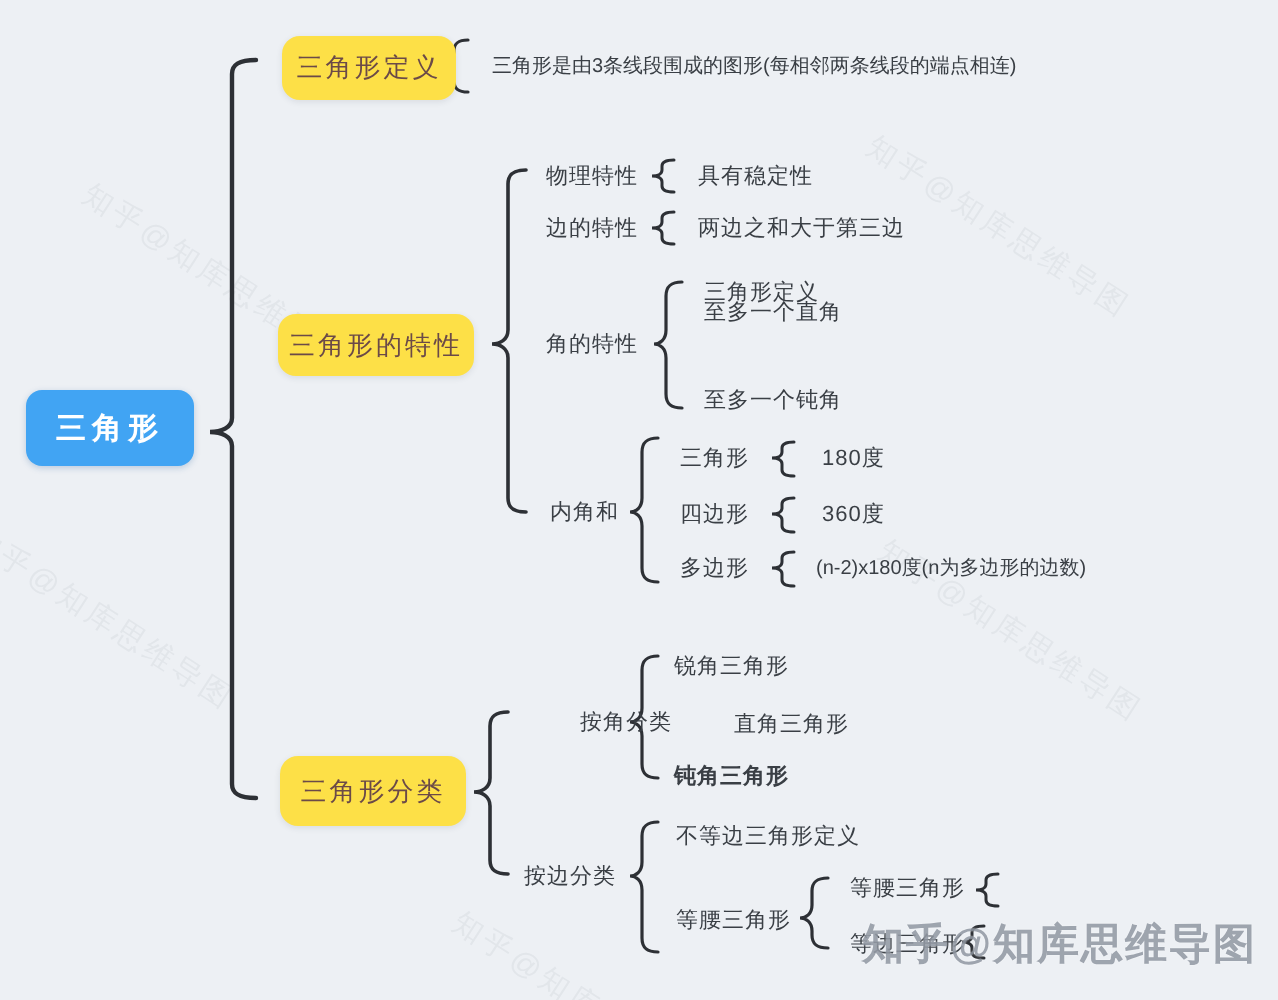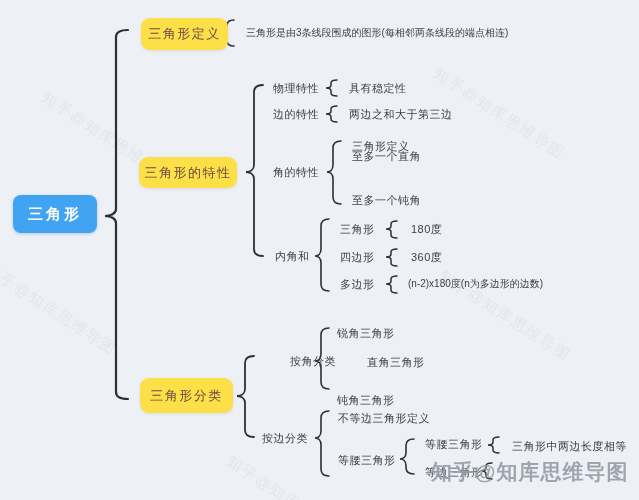--- a/index.html
+++ b/index.html
@@ -189,24 +189,23 @@
   <div class="leaf" style="left:340px;top:229px;">三角形</div>
   <div class="leaf" style="left:411px;top:229px;">180度</div>
   <div class="leaf" style="left:340px;top:257px;">四边形</div>
   <div class="leaf" style="left:411px;top:257px;">360度</div>
   <div class="leaf" style="left:340px;top:284px;">多边形</div>
   <div class="leaf small" style="left:408px;top:284px;">(n-2)x180度(n为多边形的边数)</div>
 
   <div class="leaf" style="left:262px;top:361px;margin-left:28px;">按角分类</div>
   <div class="leaf" style="left:337px;top:333px;">锐角三角形</div>
   <div class="leaf" style="left:337px;top:362px;margin-left:30px;">直角三角形</div>
-  <div class="leaf" style="left:337px;top:400px;">钝角三角形</div>
+  <div class="leaf" style="left:337px;top:388px;font-weight:bold;">钝角三角形</div>
 
   <div class="leaf" style="left:262px;top:438px;">按边分类</div>
   <div class="leaf" style="left:338px;top:418px;">不等边三角形定义</div>
   <div class="leaf" style="left:338px;top:460px;">等腰三角形</div>
   <div class="leaf" style="left:425px;top:444px;">等腰三角形</div>
-  <div class="leaf" style="left:512px;top:446px;">三角形中两边长度相等</div>
   <div class="leaf" style="left:425px;top:472px;">等边三角形</div>
 
   <div class="wm-main" style="left:431px;top:458px;">知乎@知库思维导图</div>
 
 </div>
 
 </body></html>

